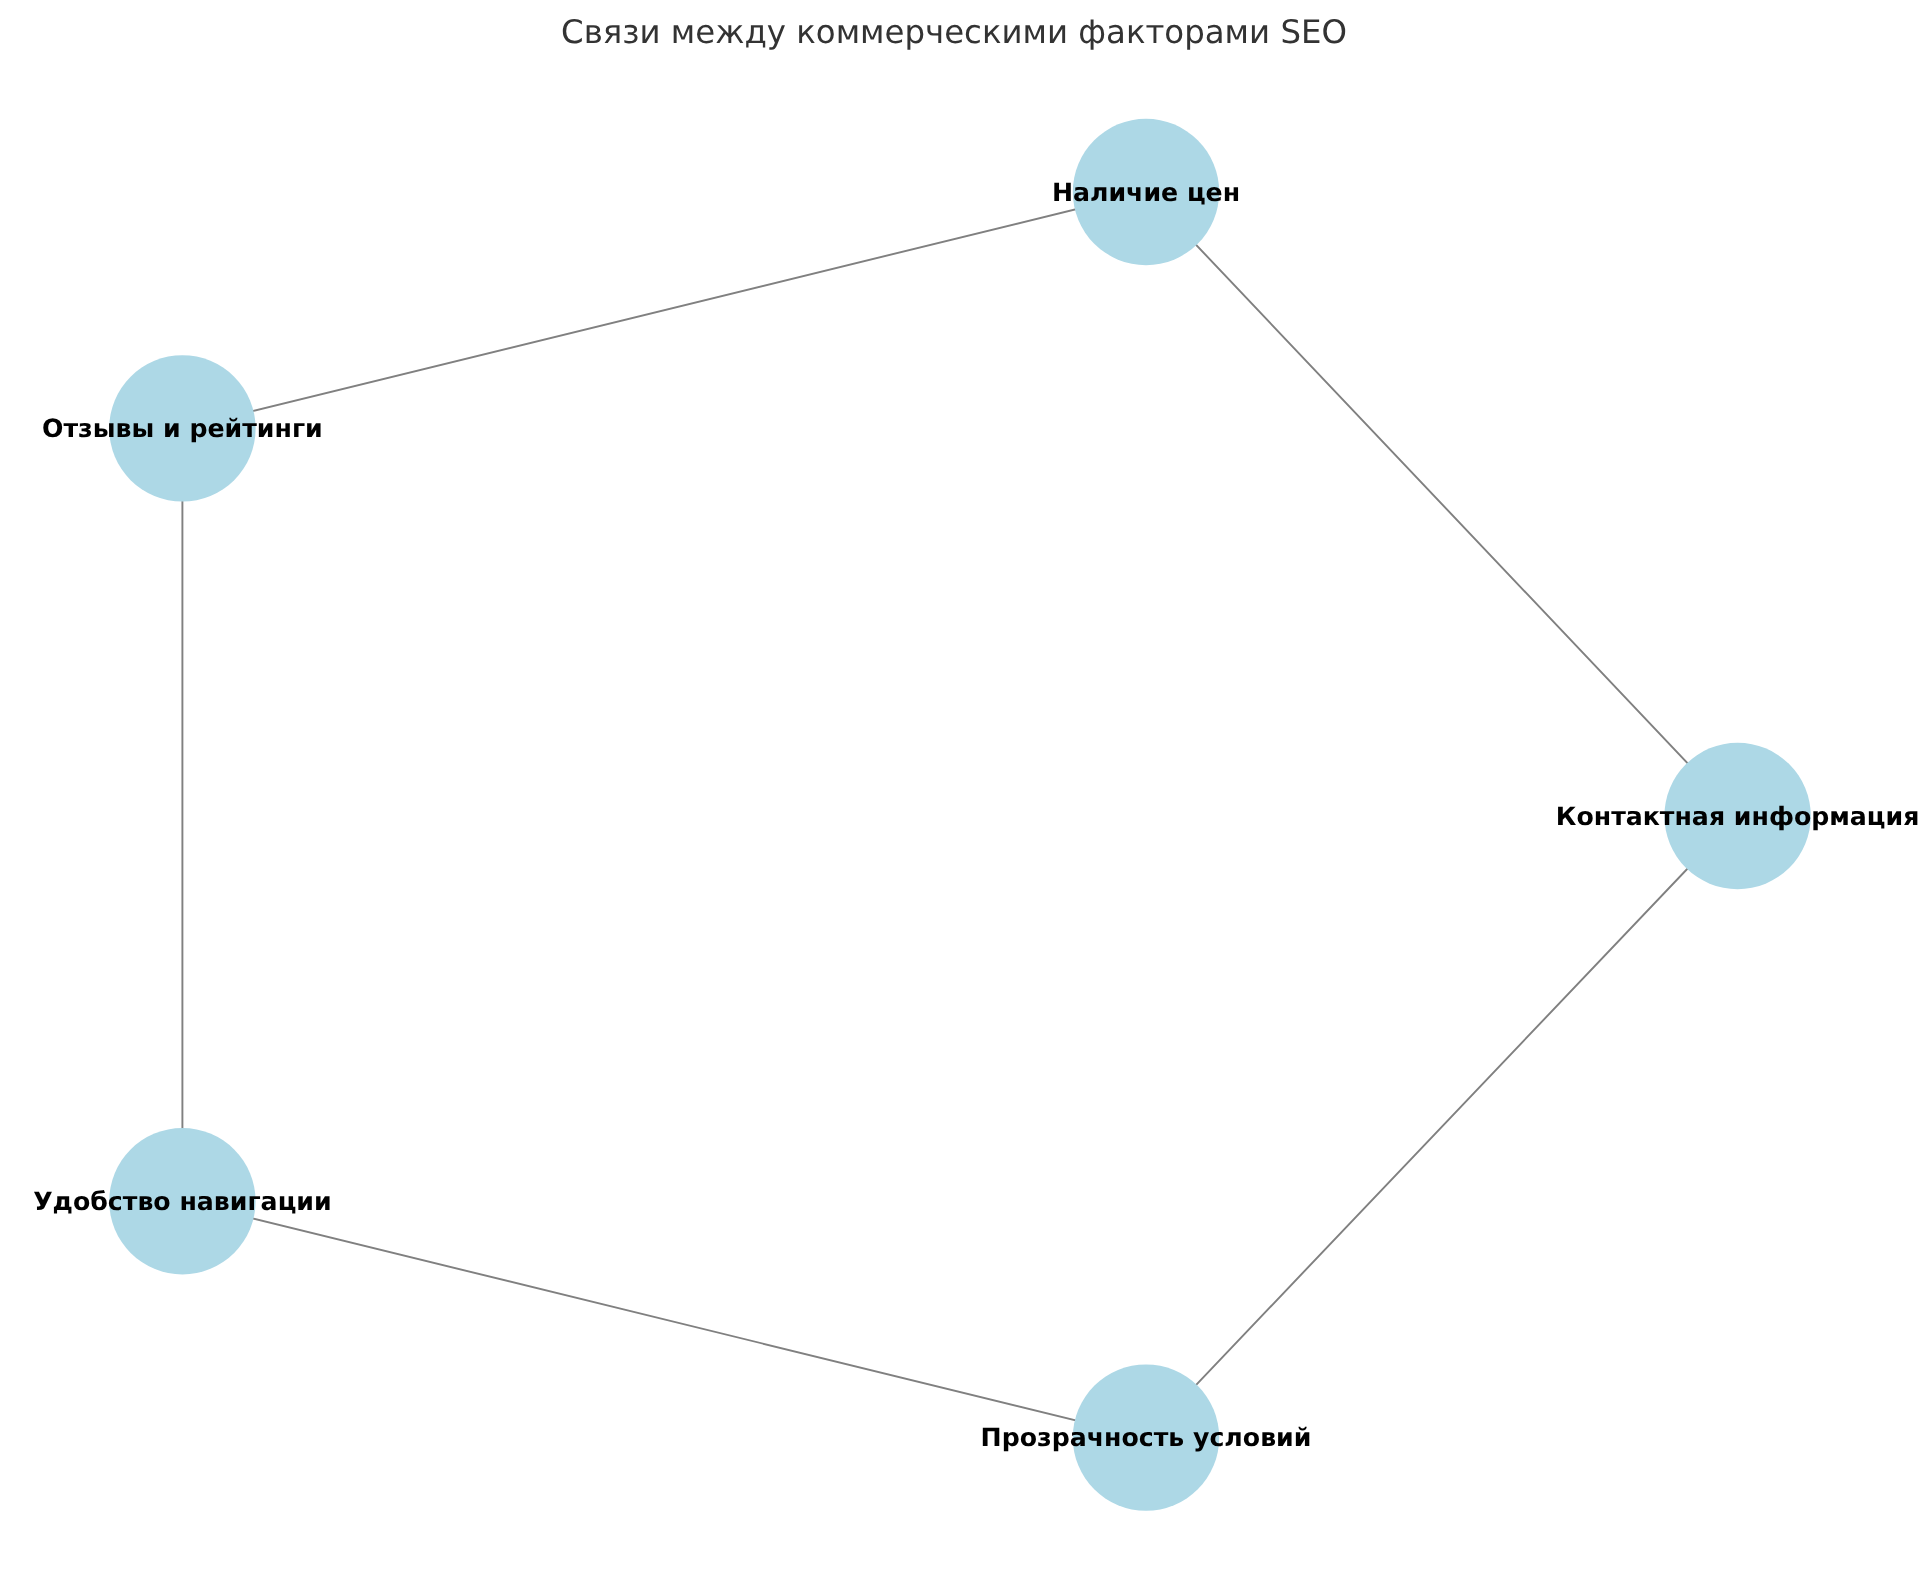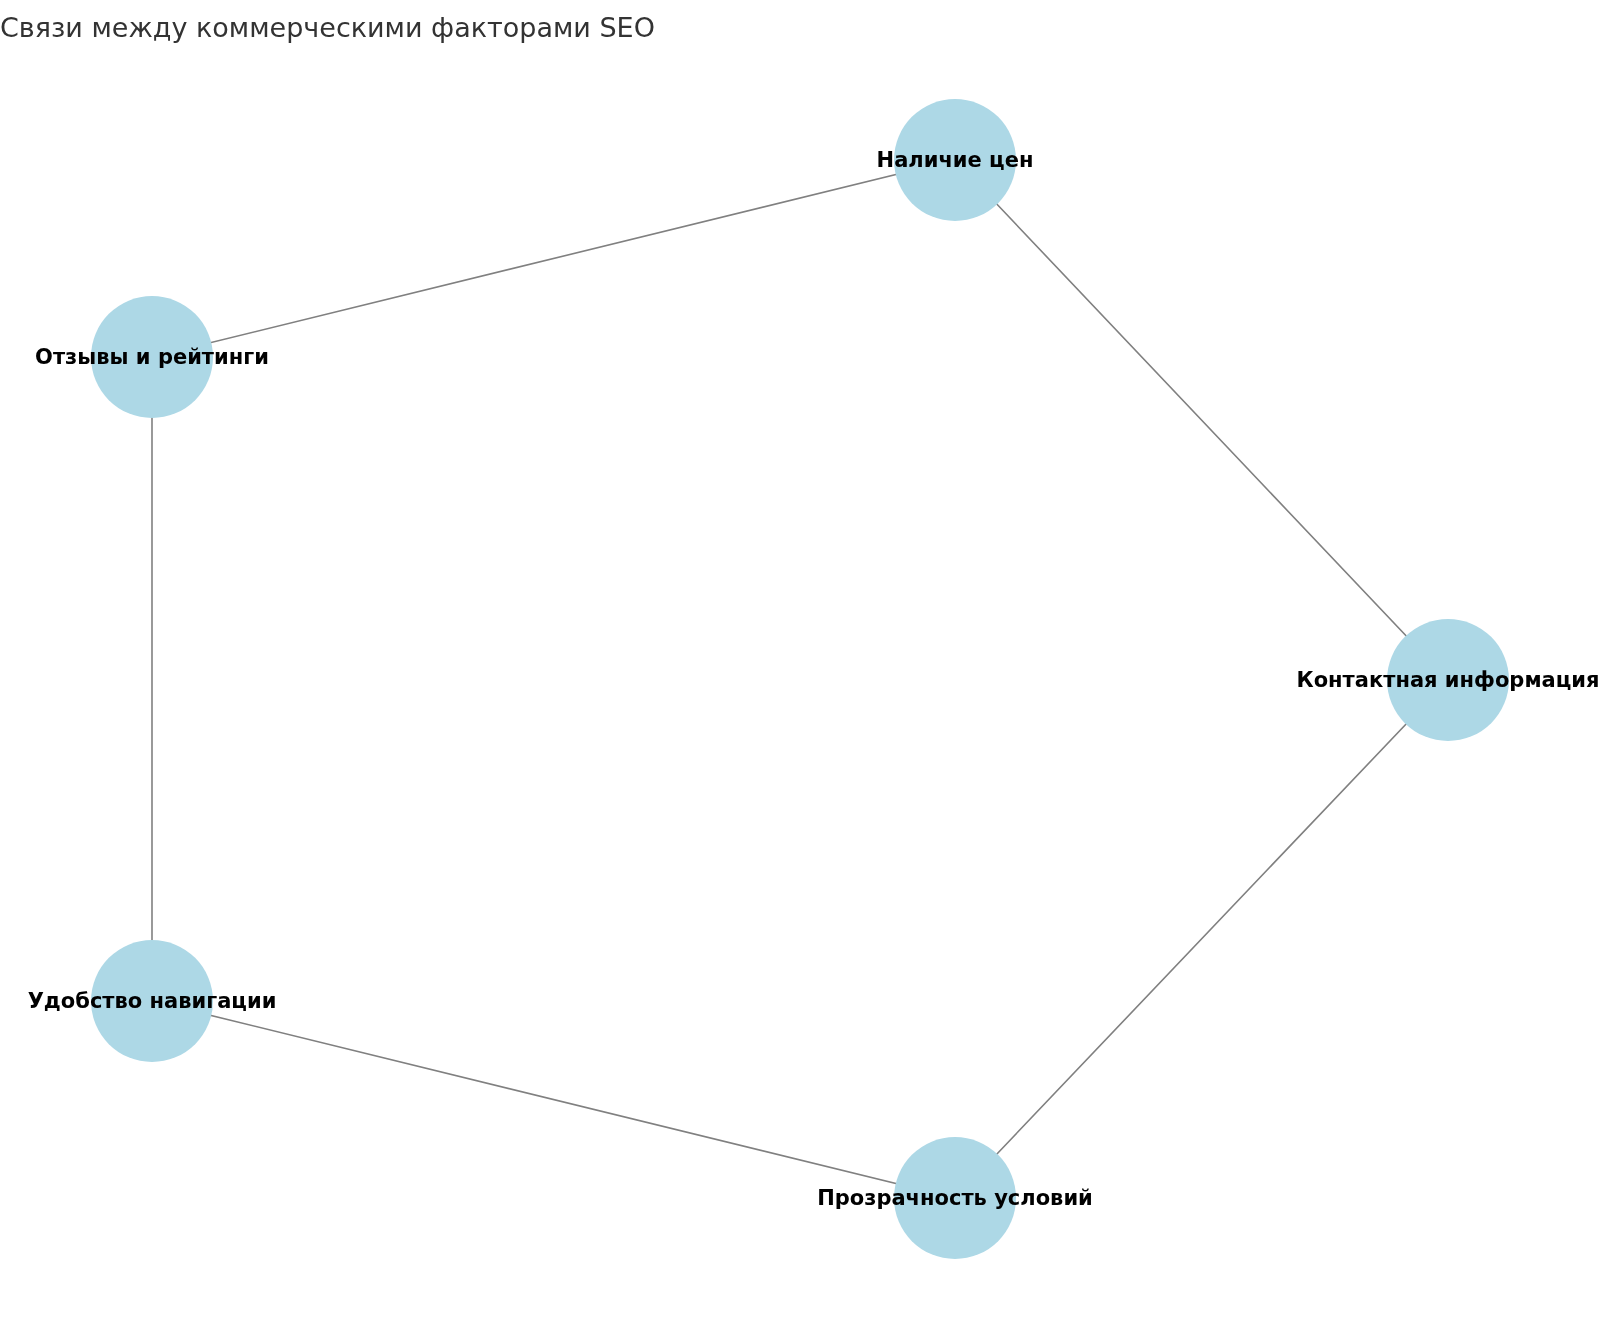--- a/index.html
+++ b/index.html
@@ -16,20 +16,21 @@
     width: 1600px;
     height: 1323px;
     background: #ffffff;
     overflow: hidden;
   }
   .diagram-title {
     position: absolute;
     top: 12px;
     left: 0;
     width: 1590px;
+    text-align: center;
     font-size: 27px;
     font-weight: 400;
     color: #333333;
     line-height: 1.2;
     white-space: nowrap;
   }
   svg.graph-canvas {
     position: absolute;
     top: 0;
     left: 0;

